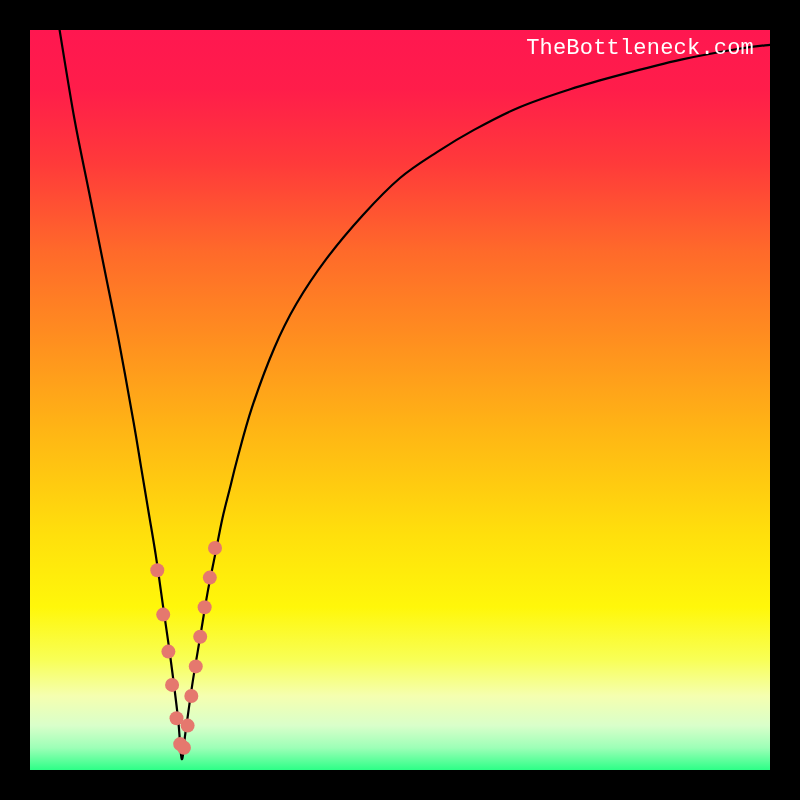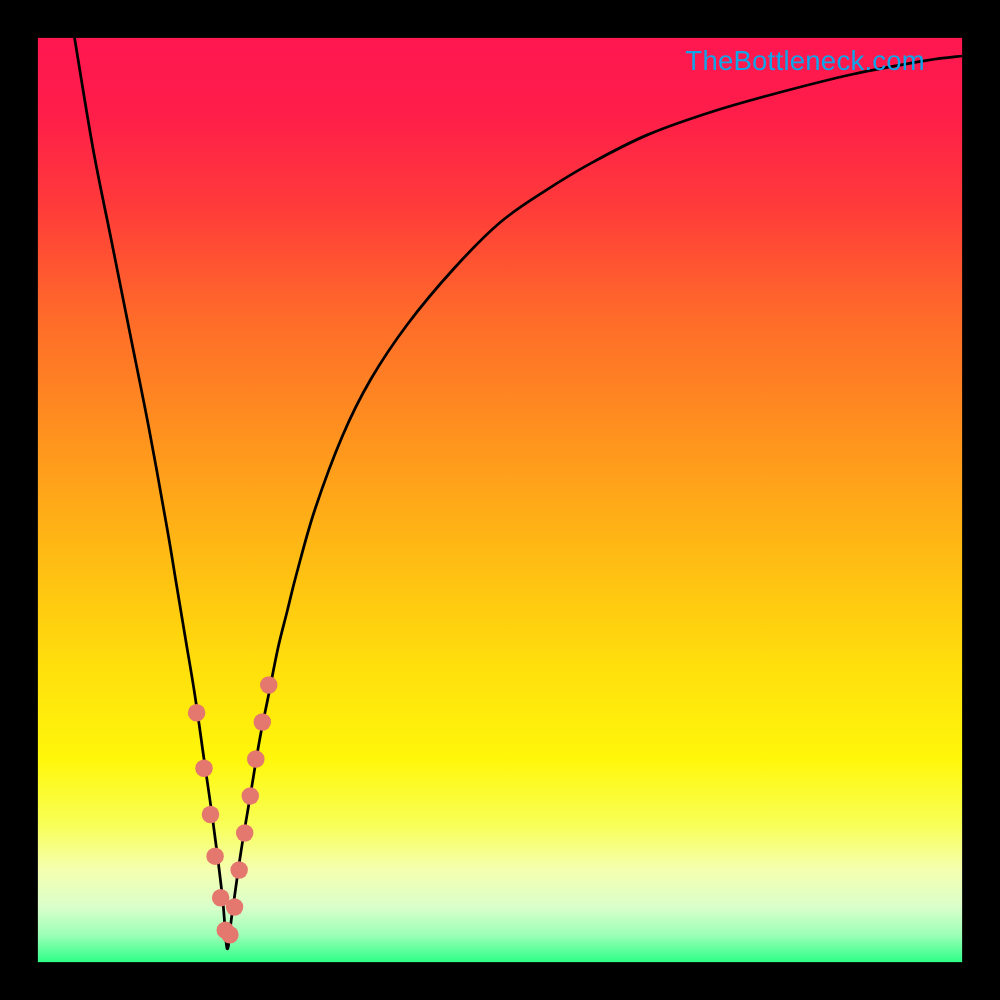--- a/index.html
+++ b/index.html
@@ -25,26 +25,27 @@
     height: 740px;
     overflow: hidden;
   }
   .gradient-bg {
     position: absolute;
     inset: 0;
   }
   .watermark {
     position: absolute;
     top: 6px;
-    right: 30px;
-    color: #0ea5e9;
+    right: 16px;
+    color: #ffffff;
     font-size: 22px;
     font-weight: 500;
     letter-spacing: 0.2px;
     user-select: none;
+    font-family: Liberation Mono, monospace;
   }
   svg.curve {
     position: absolute;
     inset: 0;
   }
 </style>
 </head>
 <body>
 
 <div class="frame">

